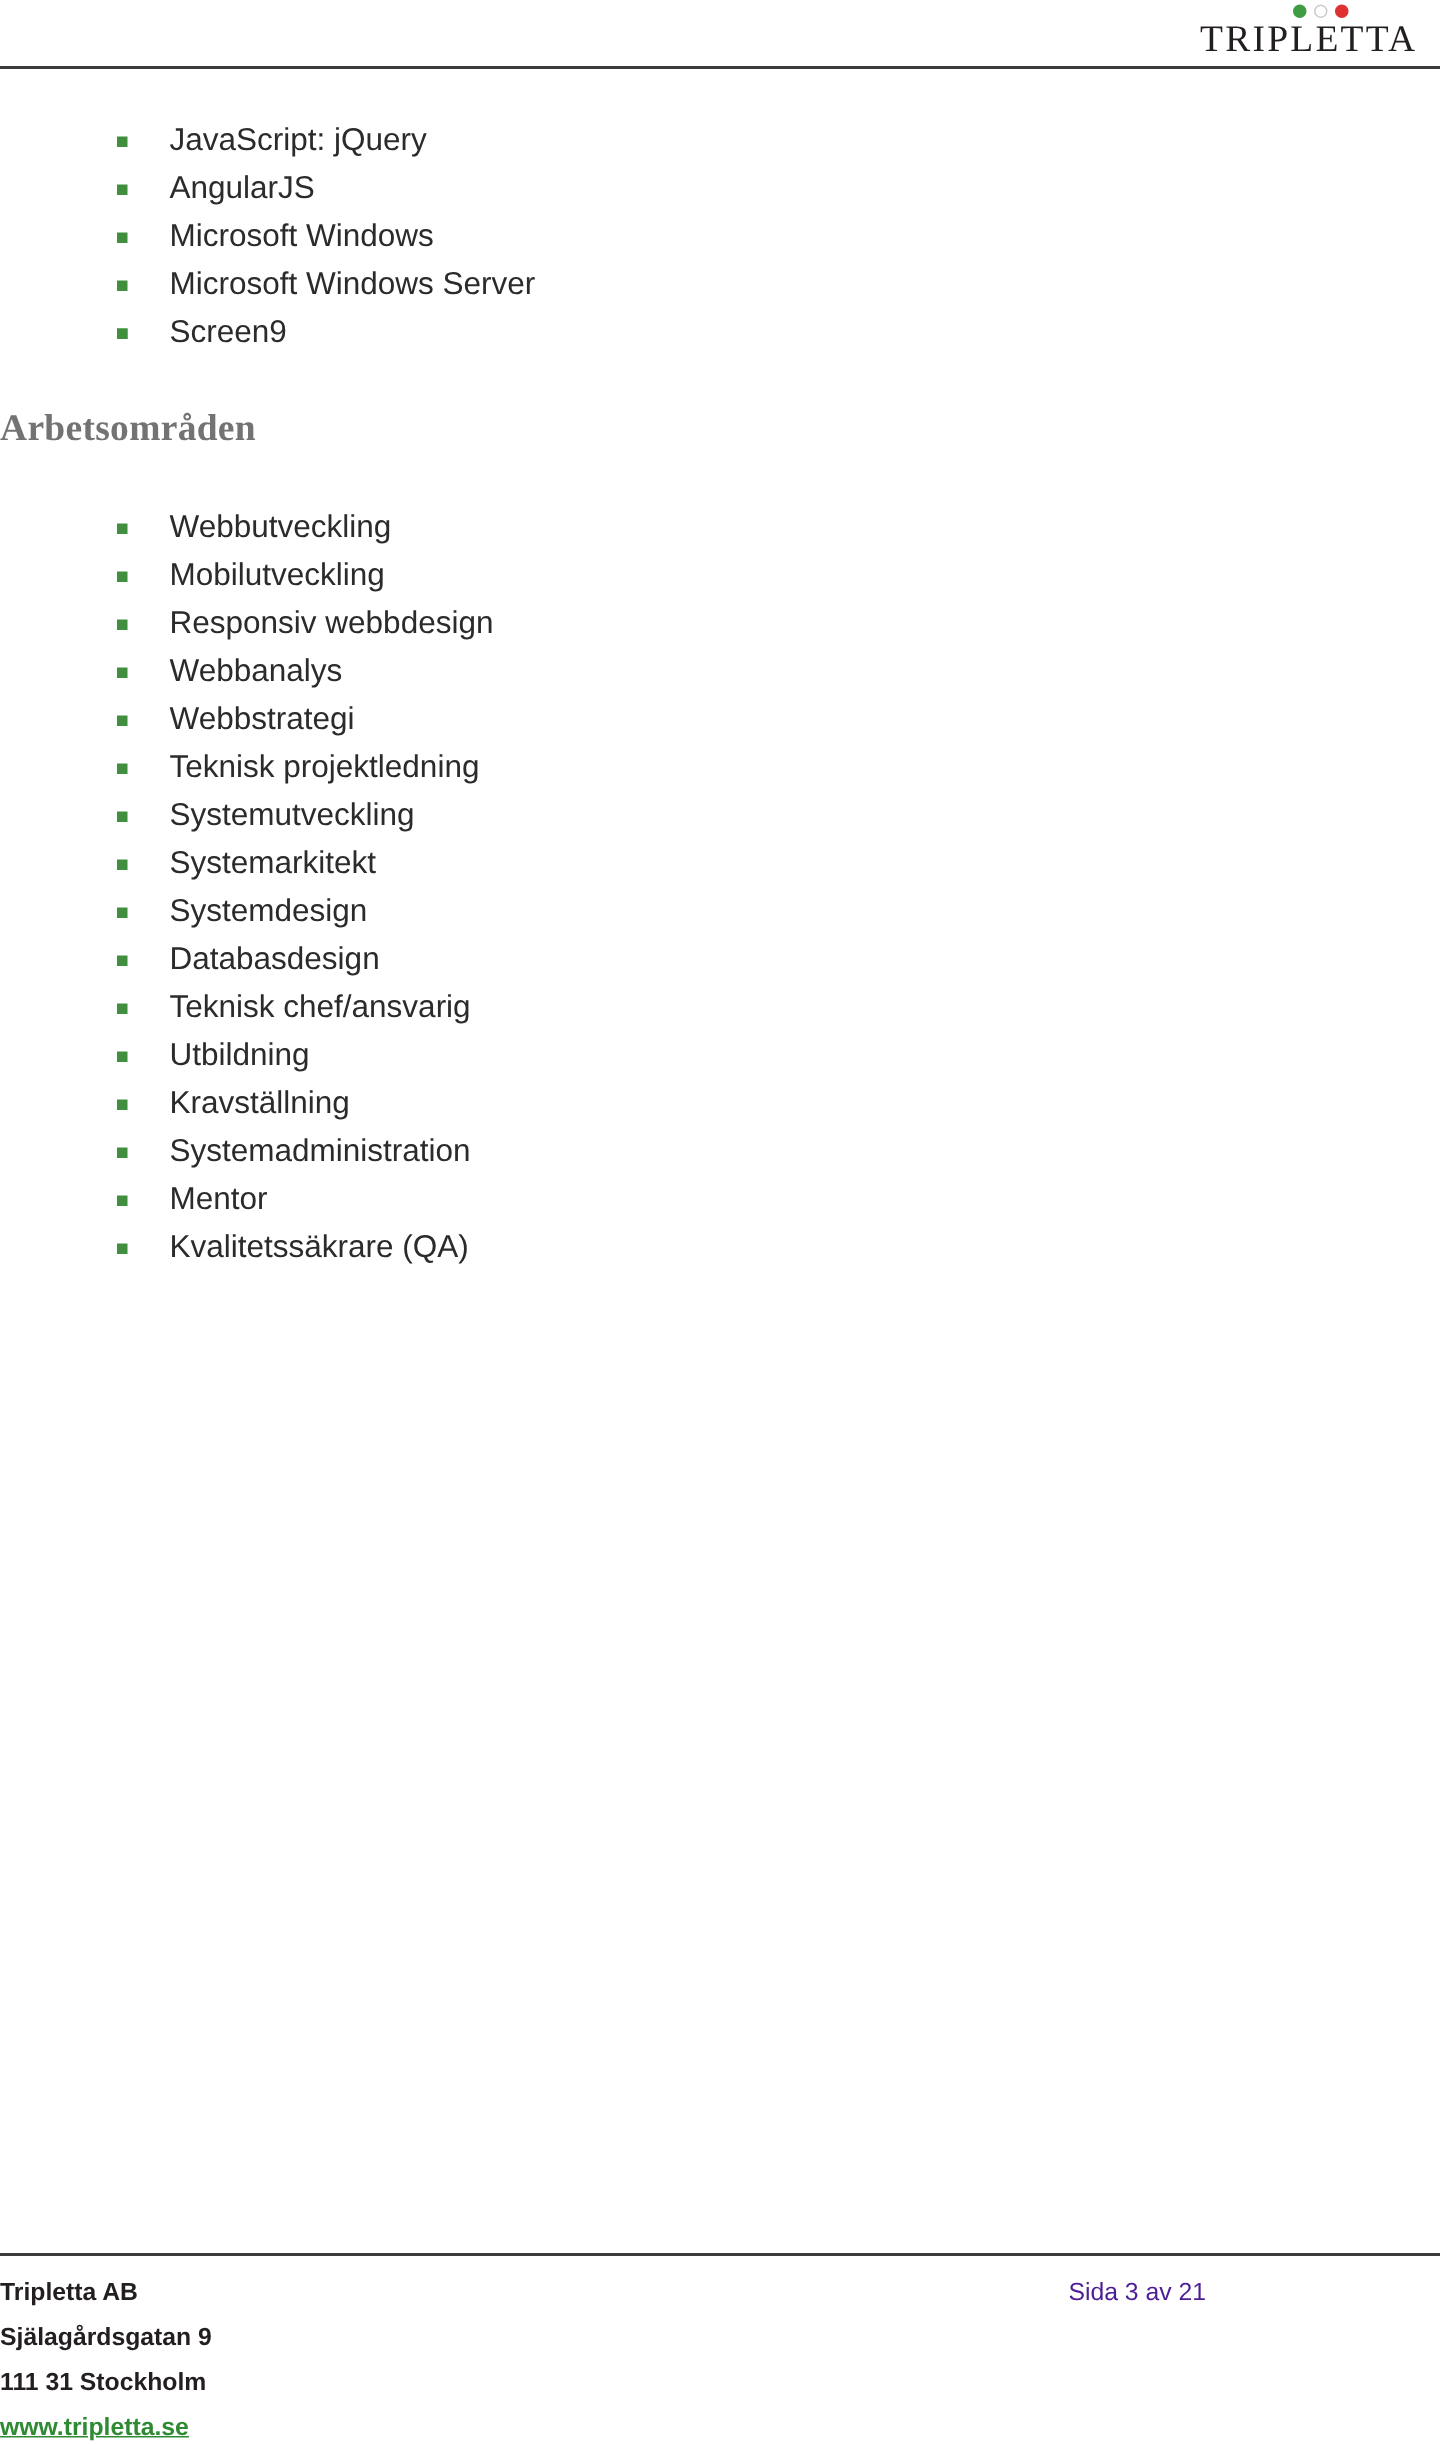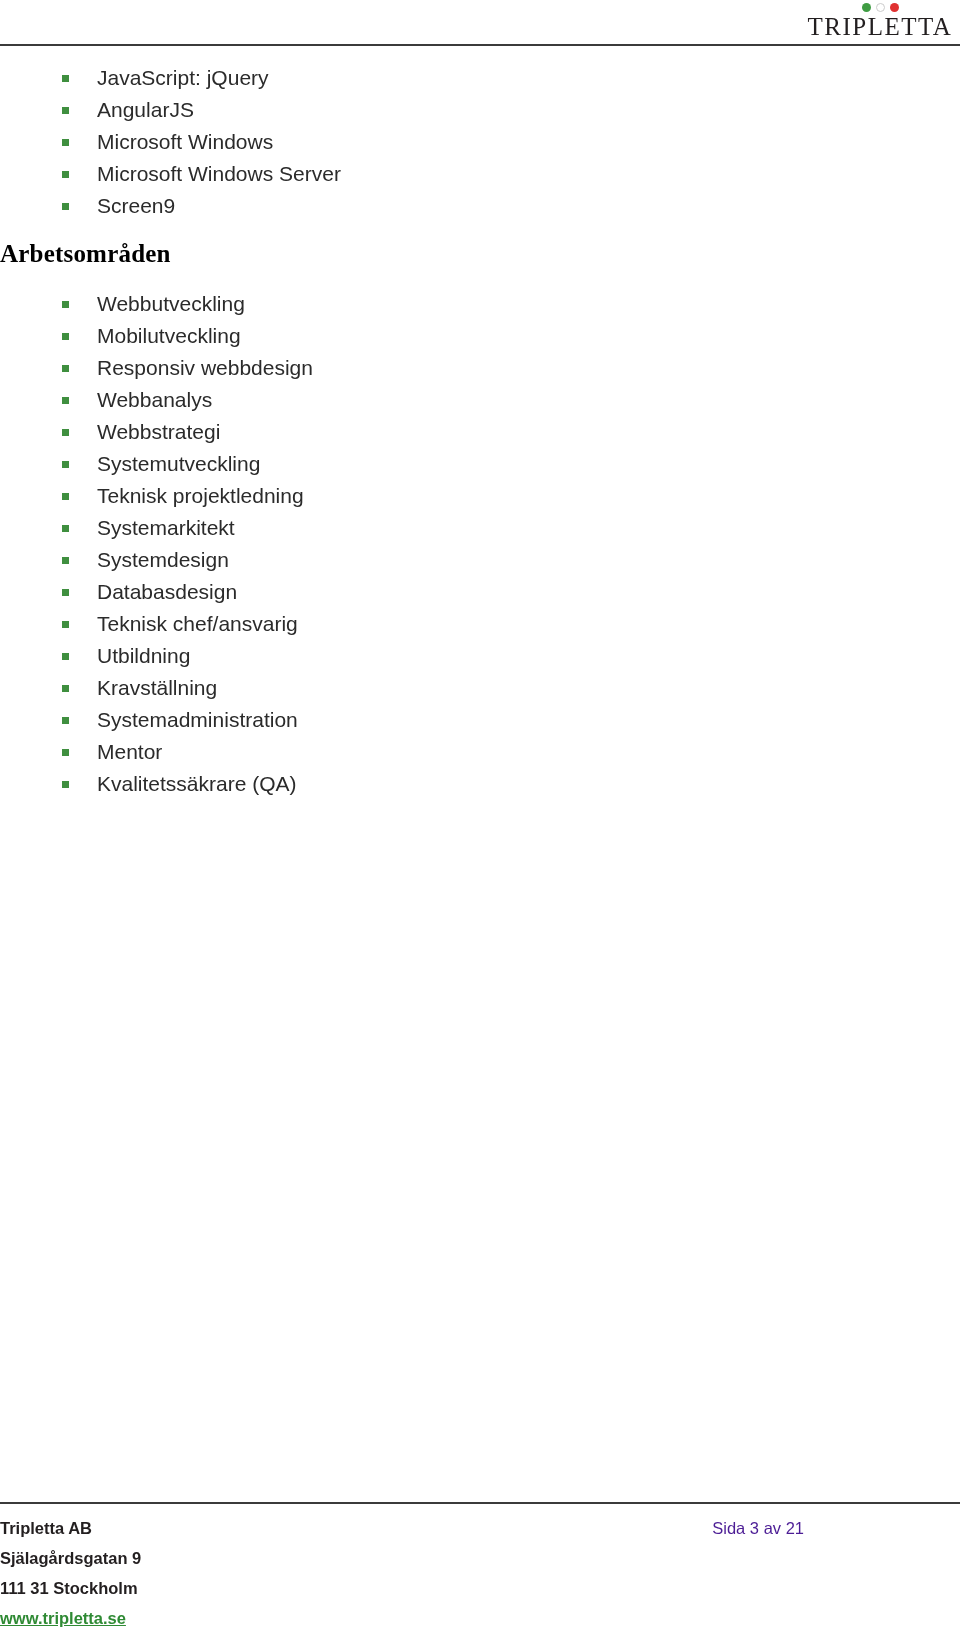--- a/index.html
+++ b/index.html
@@ -22,21 +22,20 @@
     top: 0;
     left: 0;
     width: 960px;
     height: 46px;
   }
   .logo-block {
     position: absolute;
     right: 0px;
     top: 2px;
     width: 160px;
-    text-align: center;
     margin-left: 24px;
   }
   .logo-dots {
     display: flex;
     justify-content: center;
     gap: 5px;
     height: 11px;
     align-items: center;
     margin-bottom: 1px;
   }
@@ -69,21 +68,21 @@
   
   .content {
     position: absolute;
     left: 0;
     top: 62px;
     width: 960px;
   }
 
   ul.bullets {
     list-style: none;
-    margin: 0;
+    margin: 16px;
     padding: 0;
   }
   ul.bullets li {
     position: relative;
     padding-left: 97px;
     font-size: 21px;
     line-height: 32px;
     color: #2b2b2b;
     white-space: nowrap;
   }
@@ -95,21 +94,21 @@
     height: 7px;
     background: #3f8f3f;
     display: block;
   }
 
   .section-heading {
     font-family: "Liberation Serif", serif;
     font-weight: bold;
     font-size: 25px;
     line-height: 30px;
-    color: #000000;
+    color: #737373;
     margin: 0;
     padding: 0 0 0 0;
     letter-spacing: 0.2px;
   }
 
   .gap-before-heading { height: 17px; }
   .gap-after-heading  { height: 19px; }
 
   
   .page-footer {
@@ -216,25 +215,25 @@
     <li>
       <span class="sq-bullet"></span>
       <span>Webbanalys</span>
     </li>
     <li>
       <span class="sq-bullet"></span>
       <span>Webbstrategi</span>
     </li>
     <li>
       <span class="sq-bullet"></span>
+      <span>Teknisk projektledning</span>
+    </li>
+    <li>
+      <span class="sq-bullet"></span>
       <span>Systemutveckling</span>
-    </li>
-    <li>
-      <span class="sq-bullet"></span>
-      <span>Teknisk projektledning</span>
     </li>
     <li>
       <span class="sq-bullet"></span>
       <span>Systemarkitekt</span>
     </li>
     <li>
       <span class="sq-bullet"></span>
       <span>Systemdesign</span>
     </li>
     <li>

